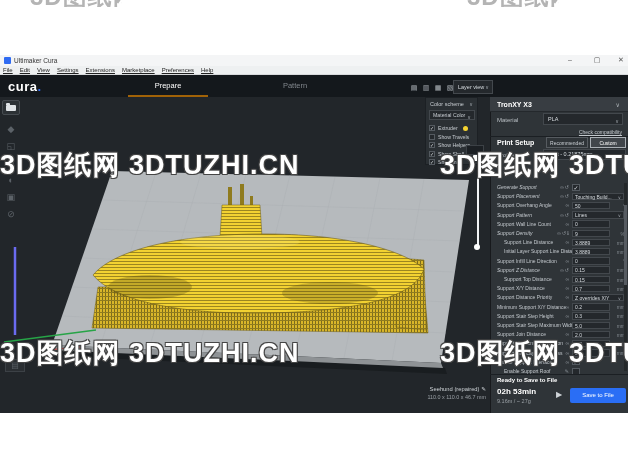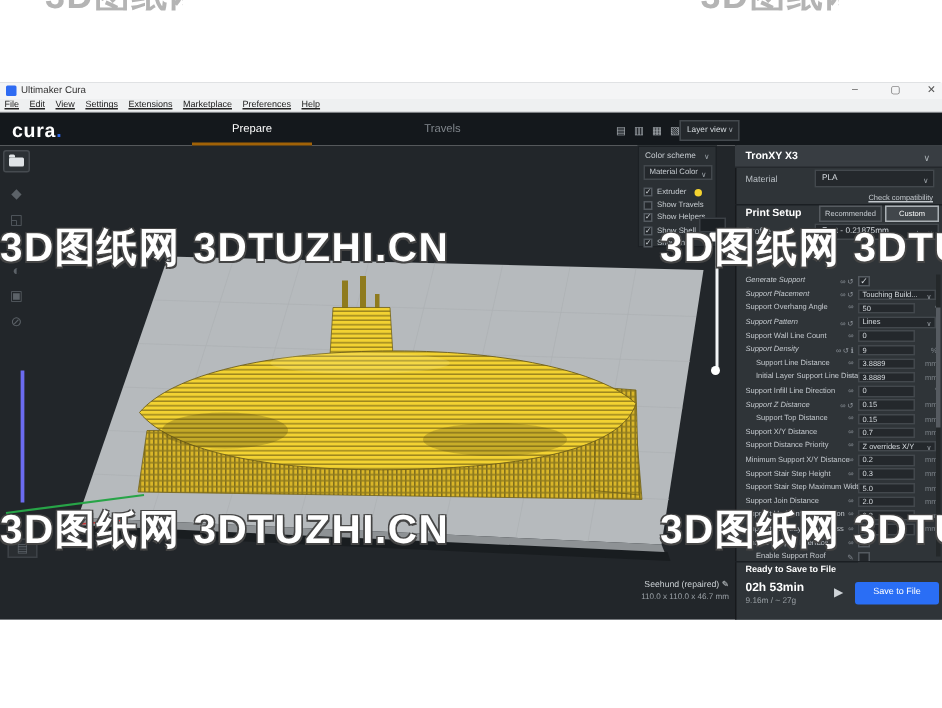--- a/index.html
+++ b/index.html
@@ -114,21 +114,21 @@
       <span class="menu-item">View</span>
       <span class="menu-item">Settings</span>
       <span class="menu-item">Extensions</span>
       <span class="menu-item">Marketplace</span>
       <span class="menu-item">Preferences</span>
       <span class="menu-item">Help</span>
     </div>
   <div class="abs appheader"></div>
   <div class="abs logo"><span>cura</span><span class="dot">.</span></div>
   <div class="abs tab active" style="left:128px;">Prepare</div>
-  <div class="abs tab idle" style="left:255px;">Travels</div>
+  <div class="abs tab idle" style="left:255px;">Pattern</div>
 
   <div class="abs content-bg"></div>
   <svg class="abs scene" width="490" height="316">
     <defs>
       <pattern id="lay" width="4" height="3" patternUnits="userSpaceOnUse">
         <rect width="4" height="3" fill="#f2d232"></rect>
           <rect y="2" width="4" height="1" fill="#9c861f"></rect>
       </pattern>
       <pattern id="sup" width="3" height="4" patternUnits="userSpaceOnUse">
         <rect width="3" height="4" fill="#d9b629"></rect>

